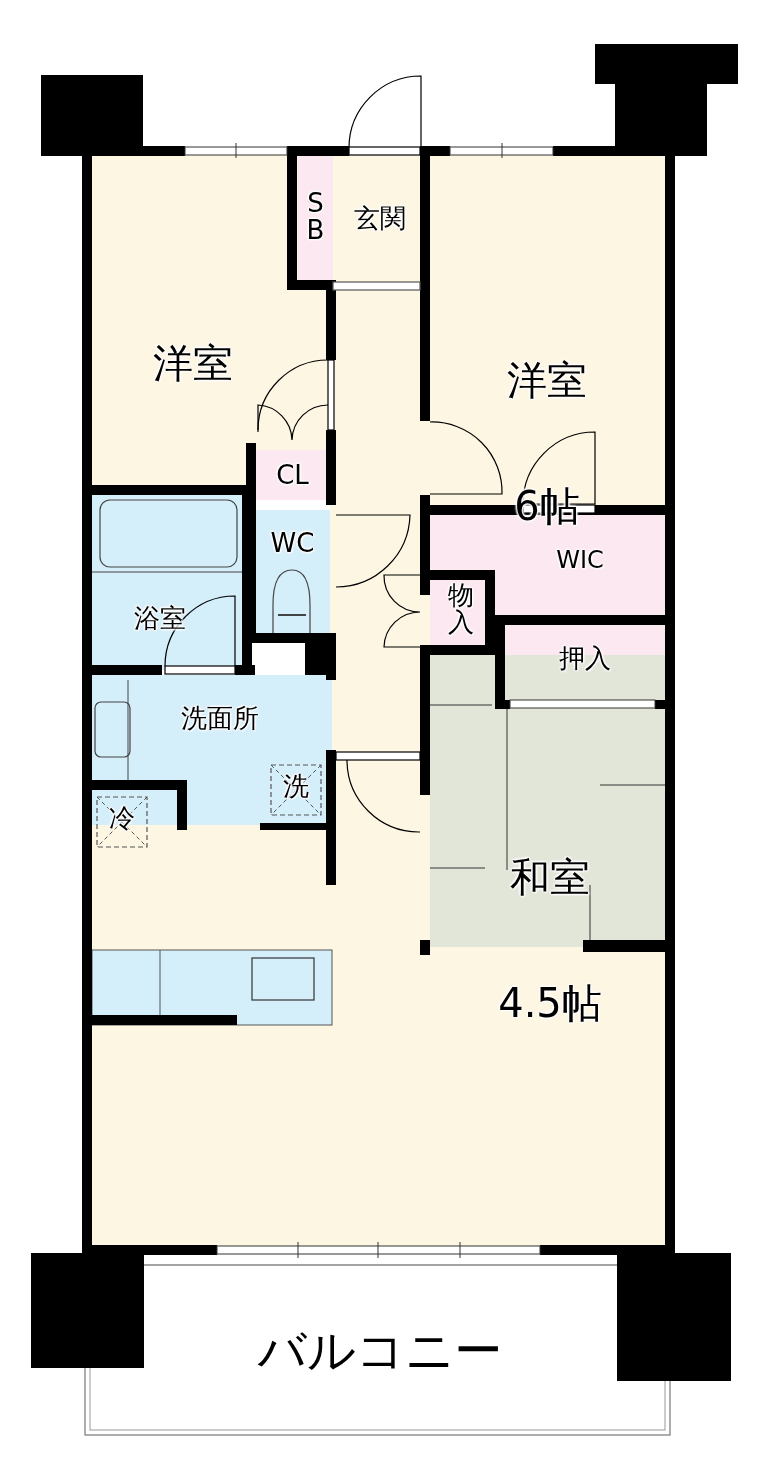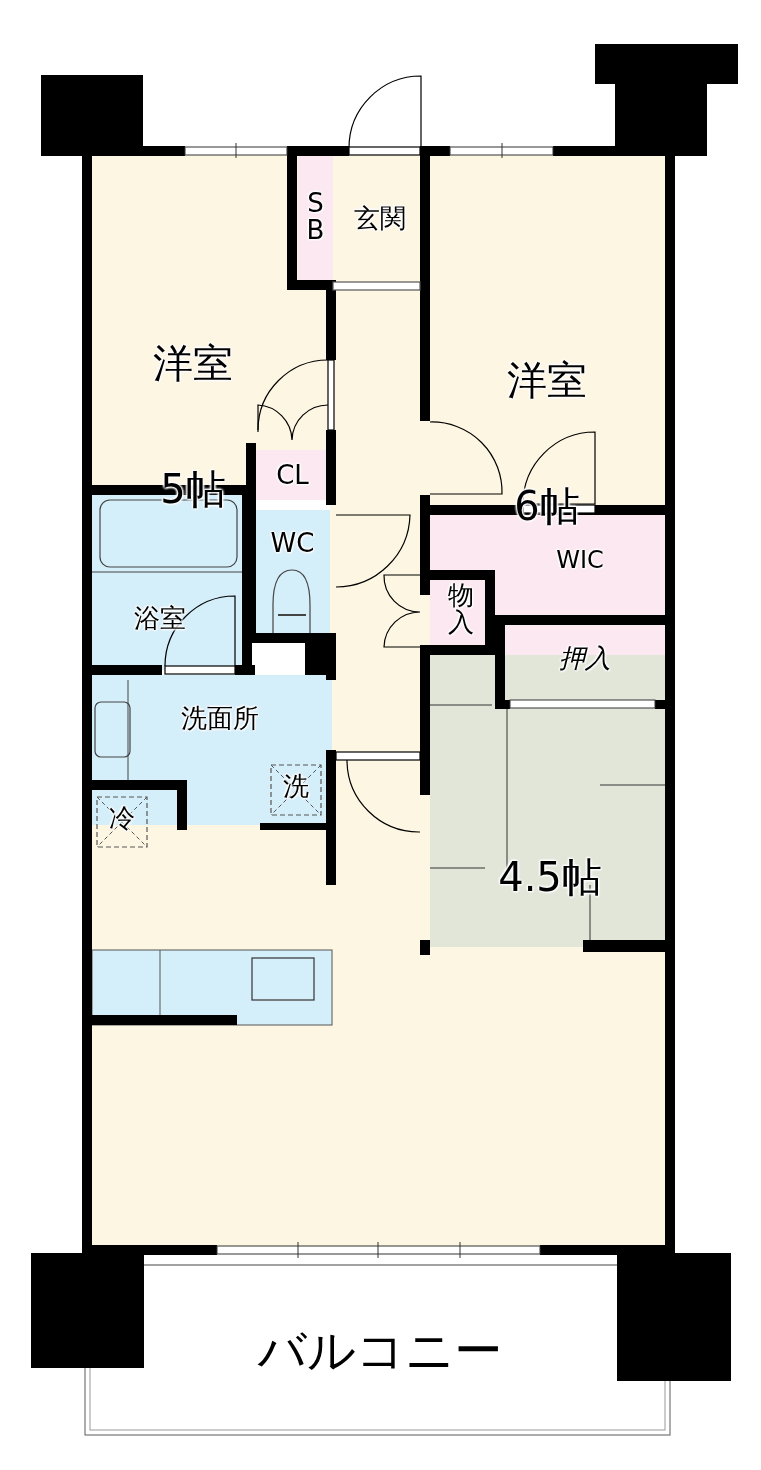--- a/index.html
+++ b/index.html
@@ -138,37 +138,37 @@
     <path d="M420 575 L384 575 A36 36 0 0 0 420 612 A36 36 0 0 0 384 647 L420 647"></path>
     <path d="M165 666 A70 70 0 0 1 235 596 L235 666"></path>
     <rect x="165" y="666" width="70" height="8" fill="#fff"></rect>
     <path d="M347 760 A72 72 0 0 0 420 832"></path>
     <rect x="336" y="752" width="84" height="8" fill="#fff"></rect>
   </g>
 </svg>
 
 <div class="lbl big" style="left:118px;top:258px;width:150px;">
   <div>洋室</div>
-  <div>5帖</div>
 </div>
 <div class="lbl big" style="left:472px;top:275px;width:150px;">
   <div>洋室</div>
   <div>6帖</div>
 </div>
 <div class="lbl sm" style="left:340px;top:205px;width:80px;">玄関</div>
 <div class="lbl sm" style="left:298px;top:190px;width:35px;">S
 B</div>
 <div class="lbl sm" style="left:255px;top:462px;width:75px;">CL</div>
 <div class="lbl sm" style="left:255px;top:530px;width:75px;">WC</div>
 <div class="lbl sm" style="left:110px;top:605px;width:100px;">浴室</div>
 <div class="lbl sm" style="left:150px;top:705px;width:140px;">洗面所</div>
 <div class="lbl sm" style="left:271px;top:773px;width:50px;">洗</div>
 <div class="lbl sm" style="left:97px;top:805px;width:50px;">冷</div>
 <div class="lbl mid" style="left:520px;top:548px;width:120px;">WIC</div>
 <div class="lbl sm" style="left:430px;top:582px;width:62px;">物
 入</div>
-<div class="lbl sm" style="left:530px;top:645px;width:110px;font-style:italic;">押入</div>
+<div class="lbl sm" style="left:530px;top:645px;width:110px;">押入</div>
 <div class="lbl big" style="left:470px;top:772px;width:160px;">
+  <div>和室</div>
   <div>4.5帖</div>
 </div>
 <div class="lbl big" style="left:305px;top:1055px;width:160px;">
 </div>
 <div class="lbl mid" style="left:250px;top:1325px;width:260px;font-size:48px;">バルコニー</div>
 
 </body></html>

